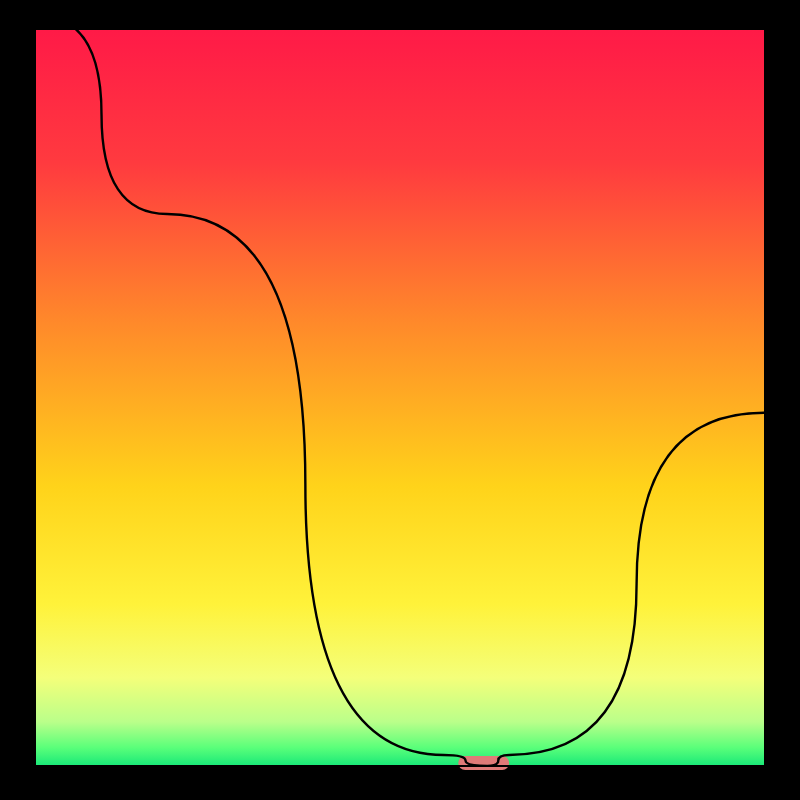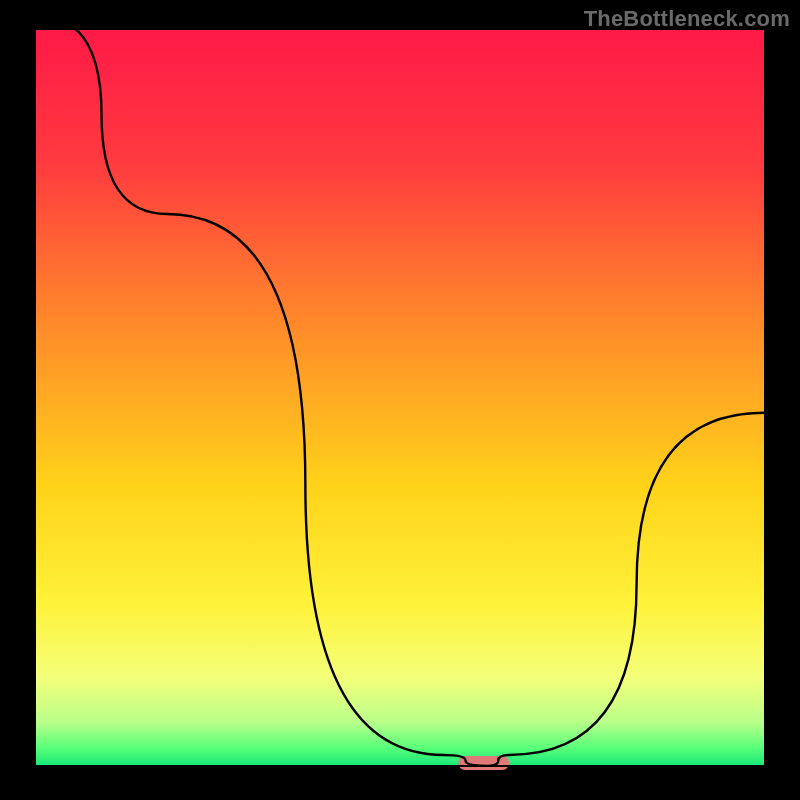--- a/index.html
+++ b/index.html
@@ -30,21 +30,20 @@
   svg {
     position: absolute;
     top: 0;
     left: 0;
   }
 </style>
 </head>
 <body>
 
 <div class="frame">
-  <div class="watermark">TheBottleneck.com</div>
 
   <svg id="chart-svg" width="800" height="800">
     <defs>
       <linearGradient id="bg-grad" x1="0" y1="0" x2="0" y2="1">
           <stop offset="0%" stop-color="#ff1a47"></stop>
           <stop offset="18%" stop-color="#ff3a3f"></stop>
           <stop offset="40%" stop-color="#ff8a2a"></stop>
           <stop offset="62%" stop-color="#ffd31a"></stop>
           <stop offset="78%" stop-color="#fff23a"></stop>
           <stop offset="88%" stop-color="#f4ff7a"></stop>

